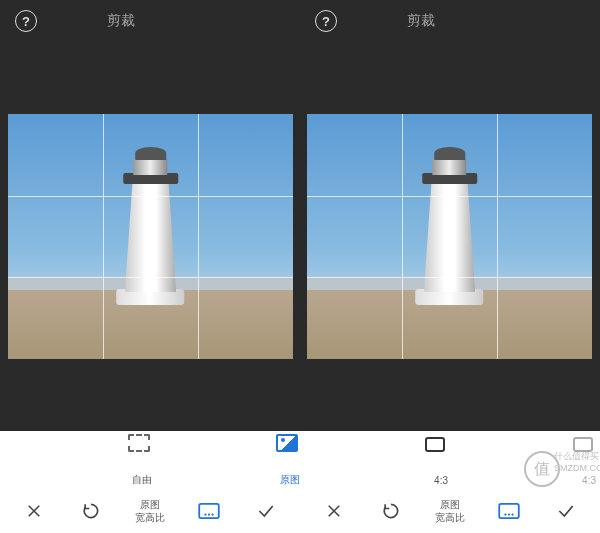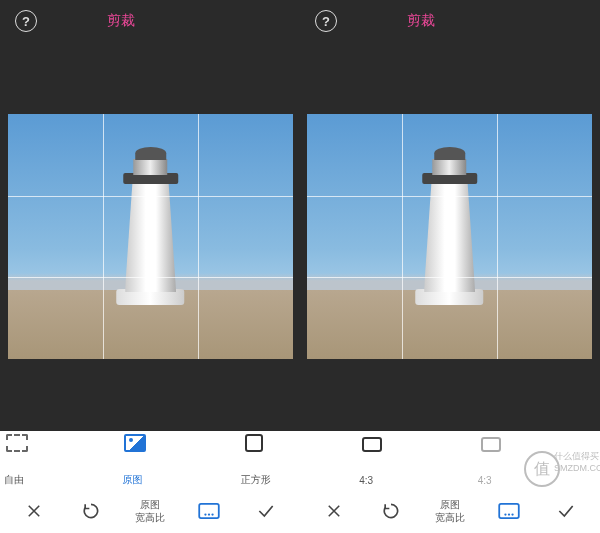--- a/index.html
+++ b/index.html
@@ -1,42 +1,42 @@
 <!DOCTYPE html>
 <html><head>
 <meta charset="utf-8">
 <style>
   * { margin: 0; padding: 0; box-sizing: border-box; }
   body { background: #fff; font-family: -apple-system, sans-serif; width: 600px; height: 533px; overflow: hidden; }
   .container { display: flex; flex-direction: column; height: 100%; }
   .top-bar { background: #2a2a2a; height: 42px; display: flex; }
   .top-half { flex: 1; display: flex; align-items: center; padding: 0 15px; gap: 70px; }
   .help-icon { width: 22px; height: 22px; border: 1.5px solid #ddd; border-radius: 50%; display: flex; align-items: center; justify-content: center; color: #ddd; font-size: 13px; font-weight: bold; }
-  .title { color: #ec4899; font-size: 14px; }
+  .title { color: #a3a3a3; font-size: 14px; }
   .dark-gap { background: #2a2a2a; height: 72px; }
   .photo-row { display: flex; height: 245px; background: #2a2a2a; padding: 0 8px; gap: 14px; }
   .photo-box { flex: 1; background: #7aaed6; position: relative; overflow: hidden; }
   .sky { position: absolute; inset: 0; background: linear-gradient(180deg, #5b9bd4 0%, #89bbe0 55%, #a8cee8 75%); }
   .ground { position: absolute; bottom: 0; left: 0; right: 0; height: 28%; background: linear-gradient(180deg, #b8a78f 0%, #a89678 100%); }
   .city { position: absolute; bottom: 27%; left: 0; right: 0; height: 8%; background: linear-gradient(180deg, transparent 0%, #bcc4cc 40%, #bcc4cc 100%); }
   .lighthouse { position: absolute; left: 50%; bottom: 22%; transform: translateX(-50%); width: 30%; height: 65%; }
   .lh-base { position: absolute; bottom: 0; left: 10%; right: 10%; height: 10%; background: linear-gradient(90deg, #ddd, #fff, #ccc); border-radius: 3px; }
   .lh-body { position: absolute; bottom: 8%; left: 20%; right: 20%; height: 70%; background: linear-gradient(90deg, #ccc, #fff 40%, #fff 60%, #aaa); clip-path: polygon(15% 0, 85% 0, 100% 100%, 0 100%); }
   .lh-gallery { position: absolute; bottom: 76%; left: 18%; right: 18%; height: 7%; background: #444; border-radius: 2px; }
   .lh-top { position: absolute; bottom: 82%; left: 30%; right: 30%; height: 10%; background: linear-gradient(90deg, #999, #eee, #888); }
   .lh-dome { position: absolute; bottom: 91%; left: 32%; right: 32%; height: 8%; background: #555; border-radius: 50% 50% 0 0; }
   .grid { position: absolute; inset: 0; pointer-events: none; }
   .grid::before, .grid::after { content: ''; position: absolute; background: rgba(255,255,255,0.7); }
   .gv1 { position: absolute; top: 0; bottom: 0; left: 33.3%; width: 1px; background: rgba(255,255,255,0.7); }
   .gv2 { position: absolute; top: 0; bottom: 0; left: 66.6%; width: 1px; background: rgba(255,255,255,0.7); }
   .gh1 { position: absolute; left: 0; right: 0; top: 33.3%; height: 1px; background: rgba(255,255,255,0.7); }
   .gh2 { position: absolute; left: 0; right: 0; top: 66.6%; height: 1px; background: rgba(255,255,255,0.7); }
   .dark-gap2 { background: #2a2a2a; height: 72px; }
   .ratio-strip { background: #fff; height: 58px; display: flex; align-items: center; padding: 0 4px; }
-  .ratio-item { flex: 1; display: flex; flex-direction: column; align-items: flex-start; justify-content: center; gap: 20px; font-size: 10px; color: #555; }
+  .ratio-item { flex: 1; display: flex; flex-direction: column; align-items: flex-end; justify-content: center; gap: 20px; font-size: 10px; color: #555; }
   .ratio-item.sel { color: #2173d6; }
   .ratio-item.dim { color: #aaa; }
   .ratio-icon { width: 26px; height: 20px; display: flex; align-items: center; justify-content: center; }
   .free-icon { width: 22px; height: 18px; border: 2px dashed #666; border-radius: 2px; position: relative; }
   .img-icon { width: 22px; height: 18px; border: 2px solid #2173d6; border-radius: 2px; position: relative; background: linear-gradient(135deg, transparent 55%, #2173d6 55%); }
   .img-icon::before { content:''; position:absolute; top:2px; left:3px; width:4px; height:4px; background:#2173d6; border-radius:50%; }
   .rect-icon { border: 2.5px solid #333; border-radius: 3px; }
   .rect-icon.dim { border-color: #aaa; }
   .rw-din { width: 18px; height: 14px; }
   .rw-sq { width: 18px; height: 18px; }
@@ -120,26 +120,20 @@
       <span>自由</span>
     </div>
     <div class="ratio-item sel">
       <div class="ratio-icon">
           <div class="img-icon"></div>
         </div>
       <span>原图</span>
     </div>
     <div class="ratio-item">
       <div class="ratio-icon">
-          <div class="rect-icon rw-sq"></div>
-        </div>
-      <span>正方形</span>
-    </div>
-    <div class="ratio-item">
-      <div class="ratio-icon">
           <div class="rect-icon rw-43"></div>
         </div>
       <span>4:3</span>
     </div>
     <div class="ratio-item dim">
       <div class="ratio-icon">
           <div class="rect-icon dim rw-43"></div>
         </div>
       <span>4:3</span>
     </div>

